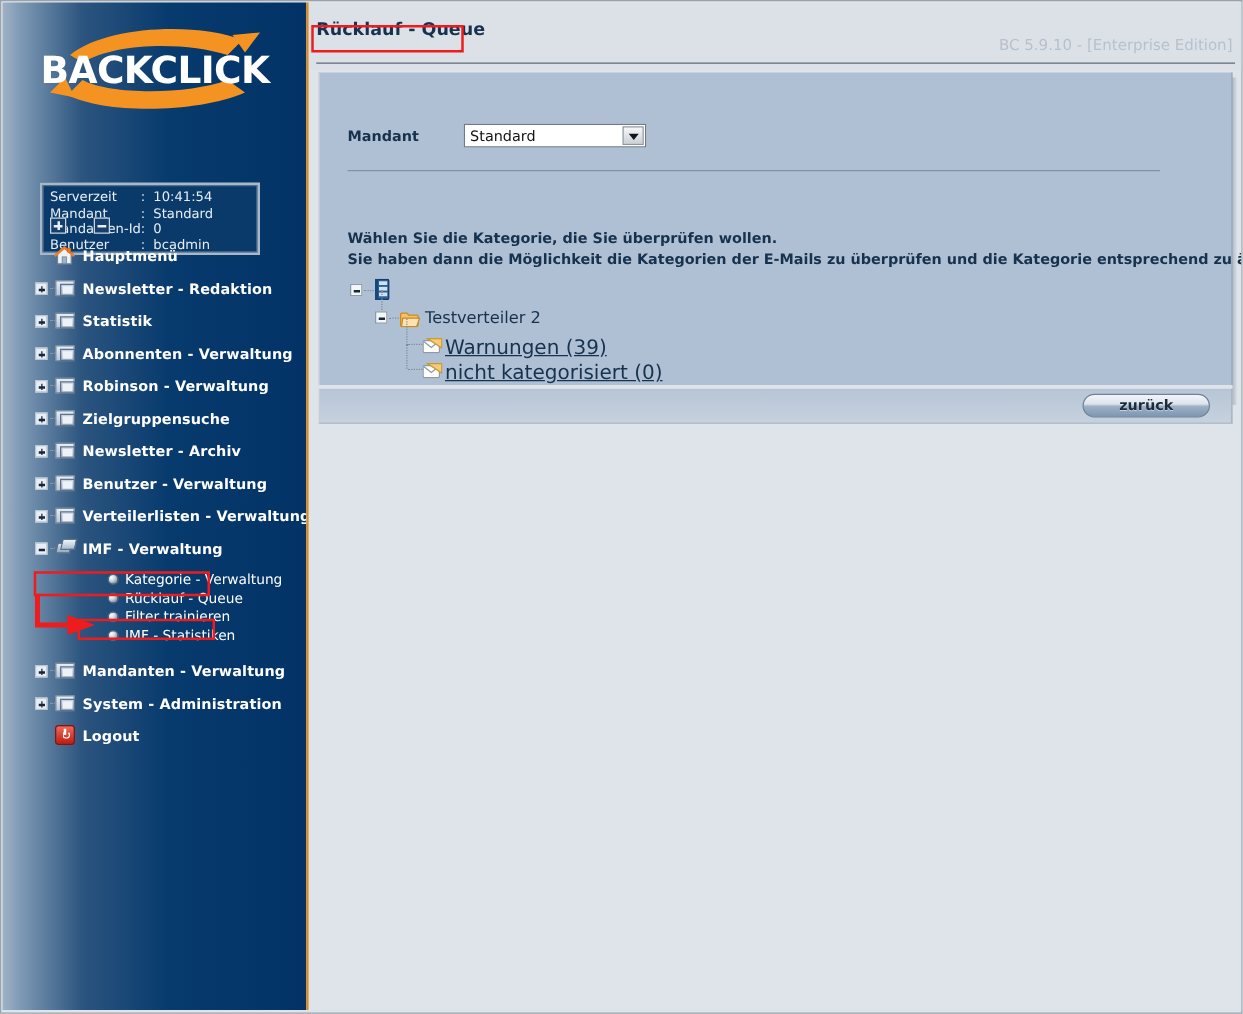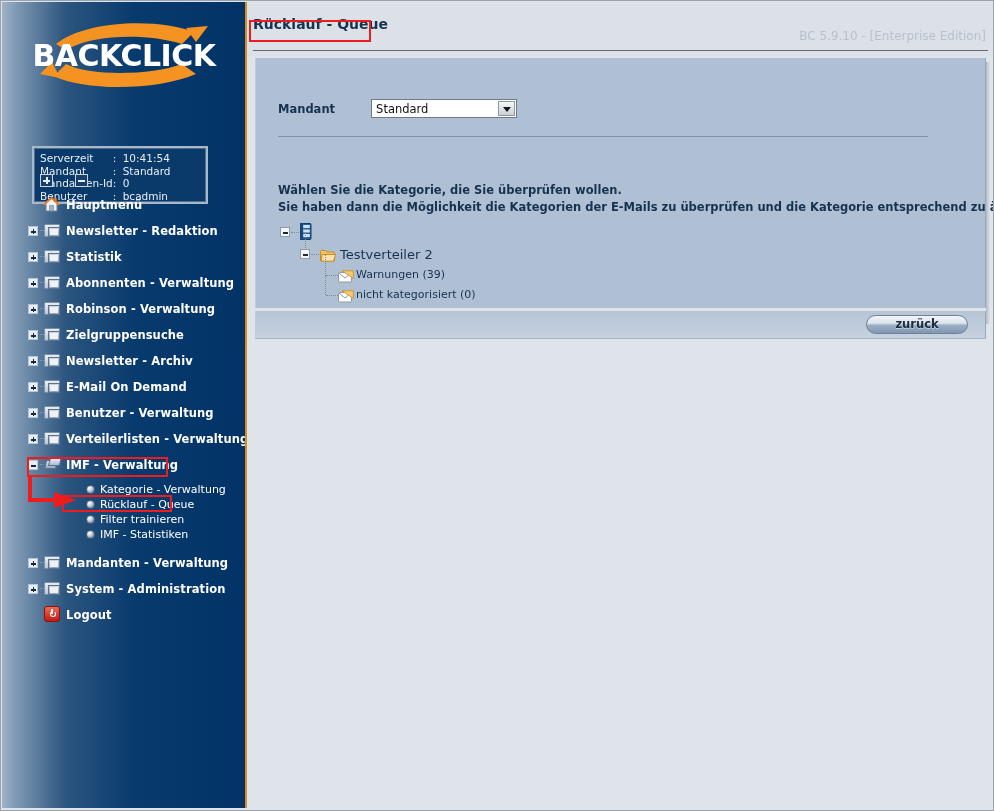--- a/index.html
+++ b/index.html
@@ -212,22 +212,22 @@
     position:absolute;width:10px;height:10px;top:5px;
     border:1px solid #8e9aa6;background:#f4f7fa;box-sizing:border-box;cursor:pointer;
   }
   .tbox:before{content:"";position:absolute;left:1.5px;top:4px;width:5px;height:1.5px;background:#1a2735;}
   .tdash{position:absolute;height:1px;border-top:1px dotted #7e8b99;top:10px;}
   .tvert{position:absolute;width:1px;border-left:1px dotted #7e8b99;}
   .tlabel{
     position:absolute;font-size:13px;font-weight:normal;color:#16324e;white-space:nowrap;
   }
   .tlink{
-    position:absolute;font-size:11px;color:#16324e;white-space:nowrap;
-    cursor:pointer;
+    position:absolute;font-size:16px;color:#16324e;white-space:nowrap;
+    text-decoration:underline;cursor:pointer;
   }
   .server-ico{position:absolute;width:13px;height:17px;}
   .folder-ico{position:absolute;width:16px;height:13px;}
   .mail-ico{position:absolute;width:16px;height:13px;}
 
   
   .btnbar{
     position:absolute;left:8px;top:309px;width:731px;height:28px;
     background:linear-gradient(to bottom,#b7c5d6,#c6d1de);
     border-left:1px solid #c3ccd7;border-right:1px solid #98a8bb;
@@ -385,32 +385,20 @@
           <span class="nav-ico">
             <span class="fold">
                 <span class="back"></span>
                 <span class="front"></span>
                 <span class="g"></span>
               </span>
           </span>
           <span class="nav-label">Newsletter - Archiv</span>
         </div>
 
-        <div class="nav-item">
-          <span class="plus p"></span>
-          <span class="dots"></span>
-          <span class="nav-ico">
-            <span class="fold">
-                <span class="back"></span>
-                <span class="front"></span>
-                <span class="g"></span>
-              </span>
-          </span>
-          <span class="nav-label">E-Mail On Demand</span>
-        </div>
 
         <div class="nav-item">
           <span class="plus p"></span>
           <span class="dots"></span>
           <span class="nav-ico">
             <span class="fold">
                 <span class="back"></span>
                 <span class="front"></span>
                 <span class="g"></span>
               </span>

